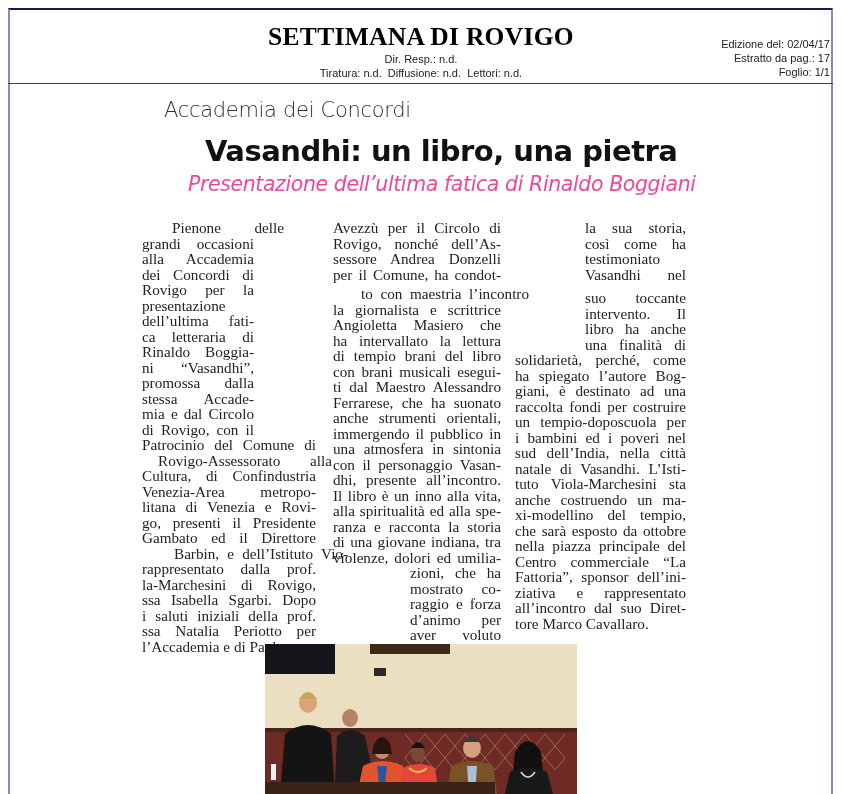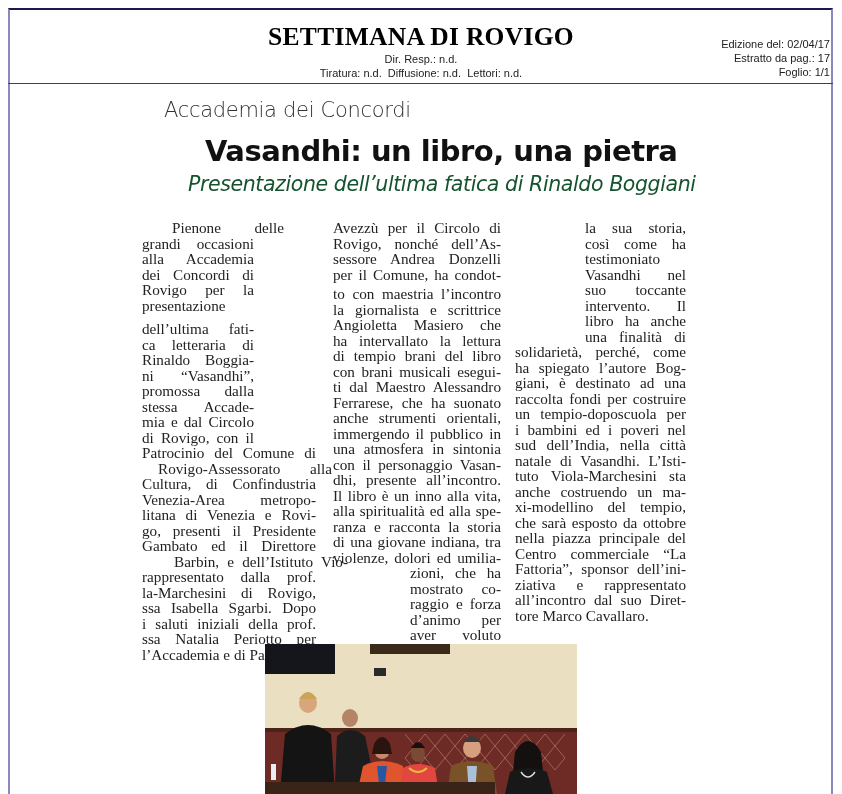--- a/index.html
+++ b/index.html
@@ -4,21 +4,21 @@
 <style>
   html, body { margin:0; padding:0; background:#ffffff; }
   body { width:842px; height:794px; position:relative; overflow:hidden; font-family:"Liberation Serif", serif; color:#1a1a1a; }
   .frame { position:absolute; left:8px; top:8px; width:825px; height:800px; border-top:2px solid #1a1a4e; border-left:2px solid #8a88c0; border-right:2px solid #8a88c0; box-sizing:border-box; }
   .hdr-sep { position:absolute; left:8px; top:83px; width:825px; height:1px; background:#3a3a7a; }
   .masthead { position:absolute; left:0; top:22px; width:842px; text-align:center; font-family:"Liberation Serif", serif; font-weight:bold; font-size:26px; letter-spacing:0.3px; color:#000; transform:scaleX(0.98); }
   .meta-center { position:absolute; top:52px; left:0; width:842px; text-align:center; font-family:"Liberation Sans", sans-serif; font-size:11px; color:#222; line-height:14px; }
   .meta-right { position:absolute; top:37px; right:12px; text-align:right; font-family:"Liberation Sans", sans-serif; font-size:11px; color:#222; line-height:14px; }
   .kicker { position:absolute; left:164px; top:98px; font-family:"DejaVu Sans", sans-serif; font-weight:200; font-size:21px; color:#333; letter-spacing:-0.3px; }
   .headline { position:absolute; left:205px; top:134px; font-family:"DejaVu Sans", sans-serif; font-weight:bold; font-size:29px; color:#111; letter-spacing:-0.5px; }
-  .subhead { position:absolute; left:188px; top:172px; font-family:"DejaVu Sans", sans-serif; font-style:italic; font-size:20.5px; color:#14532d; letter-spacing:-0.4px; font-weight:300; }
+  .subhead { position:absolute; left:188px; top:172px; font-family:"DejaVu Sans", sans-serif; font-style:italic; font-size:20.5px; color:#ec4899; letter-spacing:-0.4px; font-weight:300; }
   .col { position:absolute; font-family:"Liberation Serif", serif; font-size:15.2px; line-height:15.5px; color:#222; text-align:justify; }
   .line { display:block; white-space:nowrap; text-align-last:justify; text-align:justify; }
   .line.last { text-align-last:left; }
   .c1 { left:142px; top:220px; width:174px; }
   .c2 { left:333px; top:220px; width:168px; }
   .c3 { left:515px; top:220px; width:171px; }
   .photo { position:absolute; left:265px; top:644px; width:312px; height:150px; overflow:hidden; background:#e9dcbc; }
 </style>
 </head>
 <body>
@@ -41,21 +41,21 @@
 <div class="headline">Vasandhi: un libro, una pietra</div>
 <div class="subhead">Presentazione dell’ultima fatica di Rinaldo Boggiani</div>
 
 <div class="col c1" id="col0">
     <span class="line" style="padding-left: 30px; width: 112px; display: block;">Pienone delle</span>
     <span class="line" style="width: 112px; display: block;">grandi occasioni</span>
     <span class="line" style="width: 112px; display: block;">alla Accademia</span>
     <span class="line" style="width: 112px; display: block;">dei Concordi di</span>
     <span class="line" style="width: 112px; display: block;">Rovigo per la</span>
     <span class="line" style="width: 112px; display: block;">presentazione</span>
-    <span class="line" style="width: 112px; display: block; margin-top: 8px;">dell’ultima fati-</span>
+    <span class="line" style="width: 112px; display: block;">dell’ultima fati-</span>
     <span class="line" style="width: 112px; display: block;">ca letteraria di</span>
     <span class="line" style="width: 112px; display: block;">Rinaldo Boggia-</span>
     <span class="line" style="width: 112px; display: block;">ni “Vasandhi”,</span>
     <span class="line" style="width: 112px; display: block;">promossa dalla</span>
     <span class="line" style="width: 112px; display: block;">stessa Accade-</span>
     <span class="line" style="width: 112px; display: block;">mia e dal Circolo</span>
     <span class="line" style="width: 112px; display: block;">di Rovigo, con il</span>
     <span class="line" style="width: 174px;">Patrocinio del Comune di</span>
     <span class="line" style="width: 174px; margin-left: 16px;">Rovigo-Assessorato alla</span>
     <span class="line" style="width: 174px;">Cultura, di Confindustria</span>
@@ -69,21 +69,21 @@
     <span class="line" style="width: 174px;">ssa Isabella Sgarbi. Dopo</span>
     <span class="line" style="width: 174px;">i saluti iniziali della prof.</span>
     <span class="line" style="width: 174px;">ssa Natalia Periotto per</span>
     <span class="line last" style="width: 174px;">l’Accademia e di Paolo</span>
   </div>
 <div class="col c2" id="col1">
     <span class="line" style="width: 100%;">Avezzù per il Circolo di</span>
     <span class="line" style="width: 100%;">Rovigo, nonché dell’As-</span>
     <span class="line" style="width: 100%;">sessore Andrea Donzelli</span>
     <span class="line" style="width: 100%;">per il Comune, ha condot-</span>
-    <span class="line" style="margin-top: 4px; width: 100%;">to con maestria l’incontro</span>
+    <span class="line" style="margin-top: 4px; width: 100%; margin-left: 28px;">to con maestria l’incontro</span>
     <span class="line" style="width: 100%;">la giornalista e scrittrice</span>
     <span class="line" style="width: 100%;">Angioletta Masiero che</span>
     <span class="line" style="width: 100%;">ha intervallato la lettura</span>
     <span class="line" style="width: 100%;">di tempio brani del libro</span>
     <span class="line" style="width: 100%;">con brani musicali esegui-</span>
     <span class="line" style="width: 100%;">ti dal Maestro Alessandro</span>
     <span class="line" style="width: 100%;">Ferrarese, che ha suonato</span>
     <span class="line" style="width: 100%;">anche strumenti orientali,</span>
     <span class="line" style="width: 100%;">immergendo il pubblico in</span>
     <span class="line" style="width: 100%;">una atmosfera in sintonia</span>
@@ -99,21 +99,21 @@
     <span class="line" style="padding-left: 77px; width: 91px; box-sizing: content-box;">raggio e forza</span>
     <span class="line" style="padding-left: 77px; width: 91px; box-sizing: content-box;">d’animo per</span>
     <span class="line" style="padding-left: 77px; width: 91px; box-sizing: content-box;">aver voluto</span>
     <span class="line last" style="padding-left: 77px; width: 91px; box-sizing: content-box; letter-spacing: 3px;">raccontare</span>
   </div>
 <div class="col c3" id="col2">
     <span class="line" style="padding-left: 70px; width: 101px;">la sua storia,</span>
     <span class="line" style="padding-left: 70px; width: 101px;">così come ha</span>
     <span class="line" style="padding-left: 70px; width: 101px;">testimoniato</span>
     <span class="line" style="padding-left: 70px; width: 101px;">Vasandhi nel</span>
-    <span class="line" style="padding-left: 70px; width: 101px;">suo toccante</span>
+    <span class="line" style="padding-left: 70px; width: 101px; margin-top: 8px;">suo toccante</span>
     <span class="line" style="padding-left: 70px; width: 101px;">intervento. Il</span>
     <span class="line" style="padding-left: 70px; width: 101px;">libro ha anche</span>
     <span class="line" style="padding-left: 70px; width: 101px;">una finalità di</span>
     <span class="line" style="width: 100%;">solidarietà, perché, come</span>
     <span class="line" style="width: 100%;">ha spiegato l’autore Bog-</span>
     <span class="line" style="width: 100%;">giani, è destinato ad una</span>
     <span class="line" style="width: 100%;">raccolta fondi per costruire</span>
     <span class="line" style="width: 100%;">un tempio-doposcuola per</span>
     <span class="line" style="width: 100%;">i bambini ed i poveri nel</span>
     <span class="line" style="width: 100%;">sud dell’India, nella città</span>

